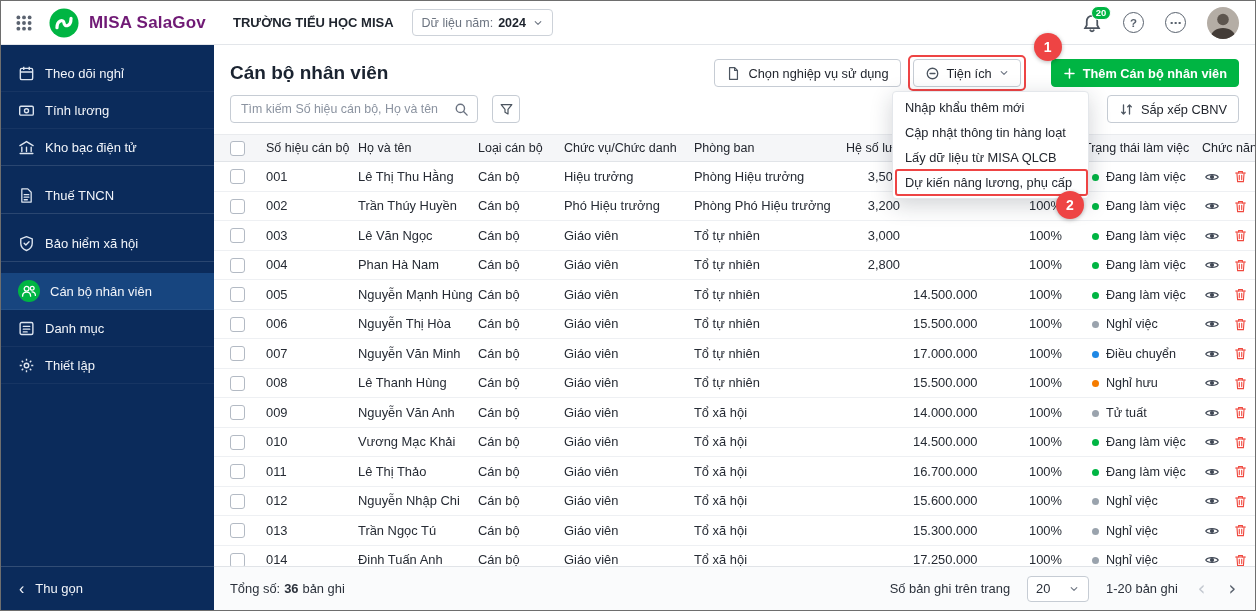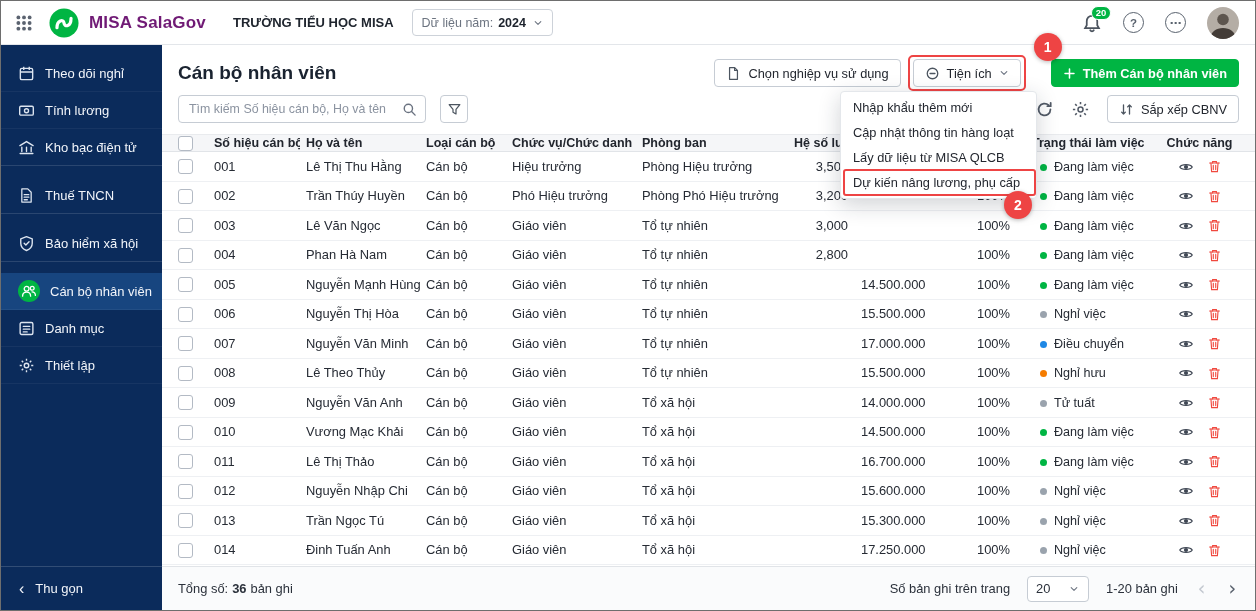--- a/index.html
+++ b/index.html
@@ -21,21 +21,21 @@
   .tb-right{margin-left:auto;display:flex;align-items:center;gap:21px}
   .bell-wrap{position:relative;width:20px;height:20px;color:#4c545f;cursor:pointer}
   .bell-i{width:20px;height:20px;display:block}
   .badge{position:absolute;top:-7px;left:9px;min-width:20px;height:14px;border-radius:8px;background:var(--green);color:#fff;font-size:9.5px;font-weight:bold;display:flex;align-items:center;justify-content:center;padding:0 3px;border:1.5px solid #fff}
   .circ{width:21px;height:21px;border:1.5px solid #59626e;border-radius:50%;display:flex;align-items:center;justify-content:center;font-size:11.5px;font-weight:bold;color:#59626e;cursor:pointer}
   .avatar{width:32px;height:32px;border-radius:50%;overflow:hidden;cursor:pointer;flex-shrink:0}
 
   .body{display:flex;height:calc(100% - 44px)}
 
   
-  .sidebar{width:161px;background:#0b2b5b;display:flex;flex-direction:column;color:#f2f5fa;flex-shrink:0}
+  .sidebar{width:213px;background:#0b2b5b;display:flex;flex-direction:column;color:#f2f5fa;flex-shrink:0}
   .side-nav{padding-top:10px}
   .side-item{height:37px;display:flex;align-items:center;gap:10px;padding:0 12px 0 17px;font-size:13px;cursor:pointer;border-bottom:1px solid rgba(255,255,255,.05);white-space:nowrap}
   .side-item.group-end{margin-bottom:11px;border-bottom:1px solid rgba(255,255,255,.13)}
   .side-item.active{background:#17457f}
   .s-icn{width:17px;height:17px;color:#dde5f0;flex-shrink:0}
   .side-item.active .s-icn{width:22px;height:22px;background:var(--green);border-radius:50%;padding:3px;color:#fff}
   .collapse-row{margin-top:auto;height:44px;border-top:1px solid rgba(255,255,255,.16);display:flex;align-items:center;gap:11px;padding:0 18px;font-size:13px;cursor:pointer}
   .chevL{font-size:16px;line-height:1}
 
   
@@ -61,21 +61,21 @@
   .search-box input::placeholder{color:#8b93a0}
   .s-glass{position:absolute;right:9px;top:6.5px;width:15px;height:15px;color:#6a7280;cursor:pointer}
   .icon-btn{border:none;background:none;cursor:pointer;display:inline-flex;align-items:center;justify-content:center;font-family:inherit}
   .icon-btn.boxed{width:28px;height:28px;border:1px solid #c6ccd4;border-radius:4px;background:#fff;margin-left:14px;color:#4c5560;padding:5.5px}
   .tb-spacer{flex:1}
   .icon-btn.plain{width:19px;height:19px;color:#525a66;margin-right:17px;padding:0}
 
   
   .table-wrap{flex:1;min-height:0;overflow:hidden}
   table{width:100%;border-collapse:collapse;table-layout:fixed}
-  thead th{height:17px;background:#f5f6f8;font-size:12.5px;font-weight:bold;text-align:left;padding:0 6px;border-bottom:1px solid #e1e4e8;border-top:1px solid #e9ebee;color:#22262e;white-space:nowrap;overflow:hidden}
+  thead th{height:27px;background:#f5f6f8;font-size:12.5px;font-weight:normal;text-align:left;padding:0 6px;border-bottom:1px solid #e1e4e8;border-top:1px solid #e9ebee;color:#22262e;white-space:nowrap;overflow:hidden}
   tbody td{height:29.5px;font-size:12.9px;padding:0 6px;border-bottom:1px solid #eef0f3;white-space:nowrap;overflow:hidden;color:#262b34}
   th.num,td.num{text-align:right}
   .c-coef,.c-sal{padding-right:7px}
   .c-pct{padding-right:14px}
   td.c-status{padding-left:16px}
   th.c-status{padding-left:8px}
   .c-cb{text-align:center}
   .c-acts{text-align:center}
   .cb{display:inline-block;width:15px;height:15px;border:1.5px solid #b3bac4;border-radius:3px;background:#fff;vertical-align:middle;cursor:pointer}
   .dot{width:7px;height:7px;border-radius:50%;display:inline-block;margin-right:7px}
@@ -573,21 +573,21 @@
                         <path d="M6 4.3V2.8h4v1.5"></path>
                         <path d="M4.2 4.3l.7 9.2h6.2l.7-9.2"></path>
                         <path d="M6.7 6.8v4.5M9.3 6.8v4.5"></path>
                       </g>
                     </svg>
                   </span></td>
               </tr>
               <tr>
                 <td class="c-cb"><span class="cb"></span></td>
                 <td>008</td>
-                <td>Lê Theo Thủy</td>
+                <td>Lê Thanh Hùng</td>
                 <td>Cán bộ</td>
                 <td>Giáo viên</td>
                 <td>Tổ tự nhiên</td>
                 <td class="c-coef num"></td>
                 <td class="c-sal num">15.500.000</td>
                 <td class="c-pct num">100%</td>
                 <td class="c-status"><span class="dot" style="background:#f57c00"></span><span class="st">Nghỉ hưu</span></td>
                 <td class="c-acts"><span class="act eye" data-icon="eye-icon">
                     <svg viewBox="0 0 16 16" xmlns="http://www.w3.org/2000/svg">
                       <path d="M1.8 8C3.6 4.9 12.4 4.9 14.2 8 12.4 11.1 3.6 11.1 1.8 8Z" fill="none" stroke="currentColor" stroke-width="1.3"></path>

